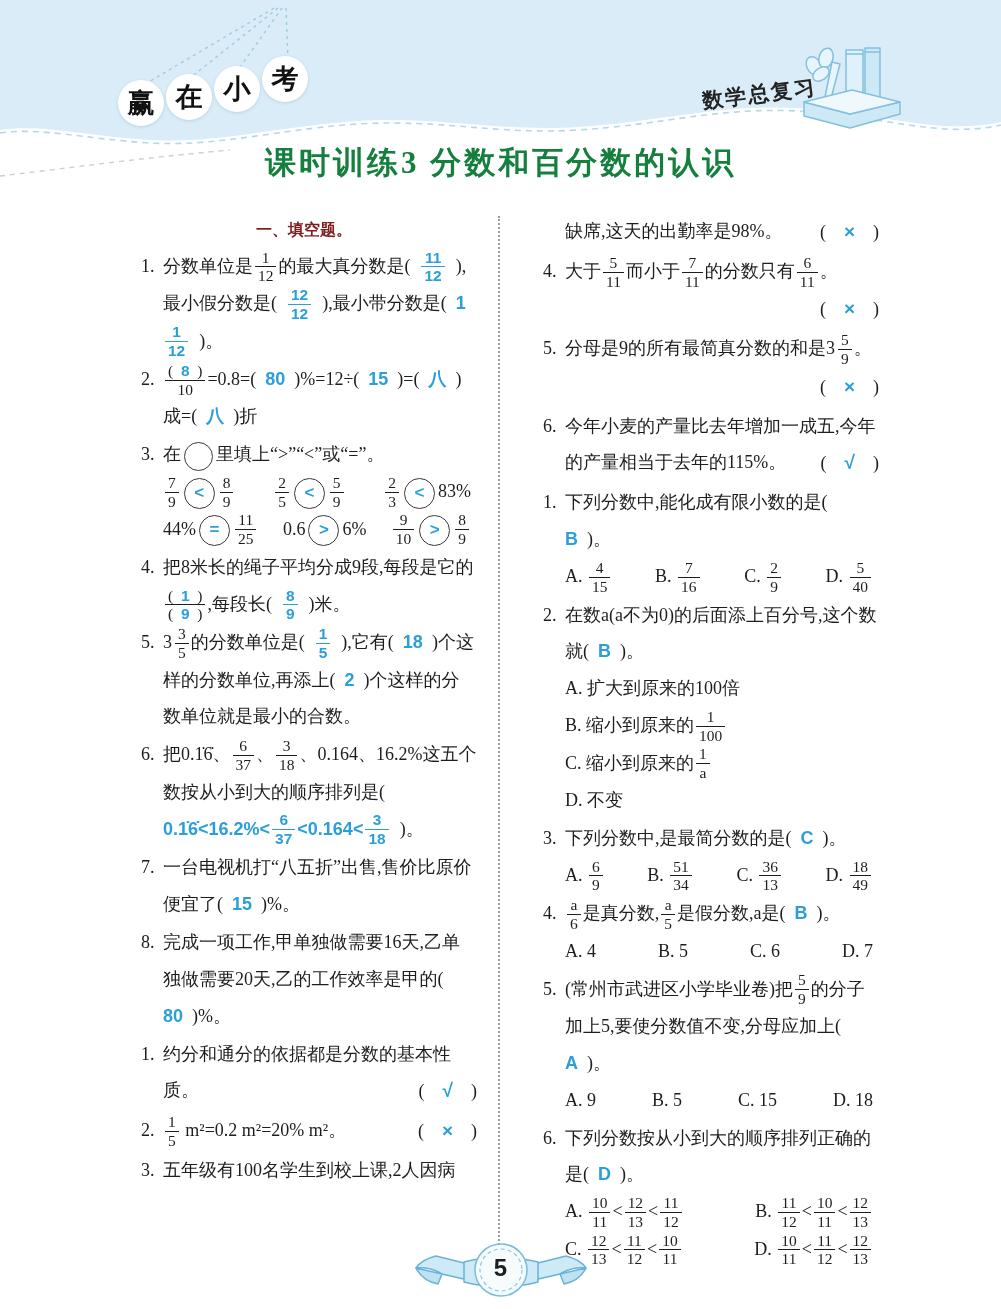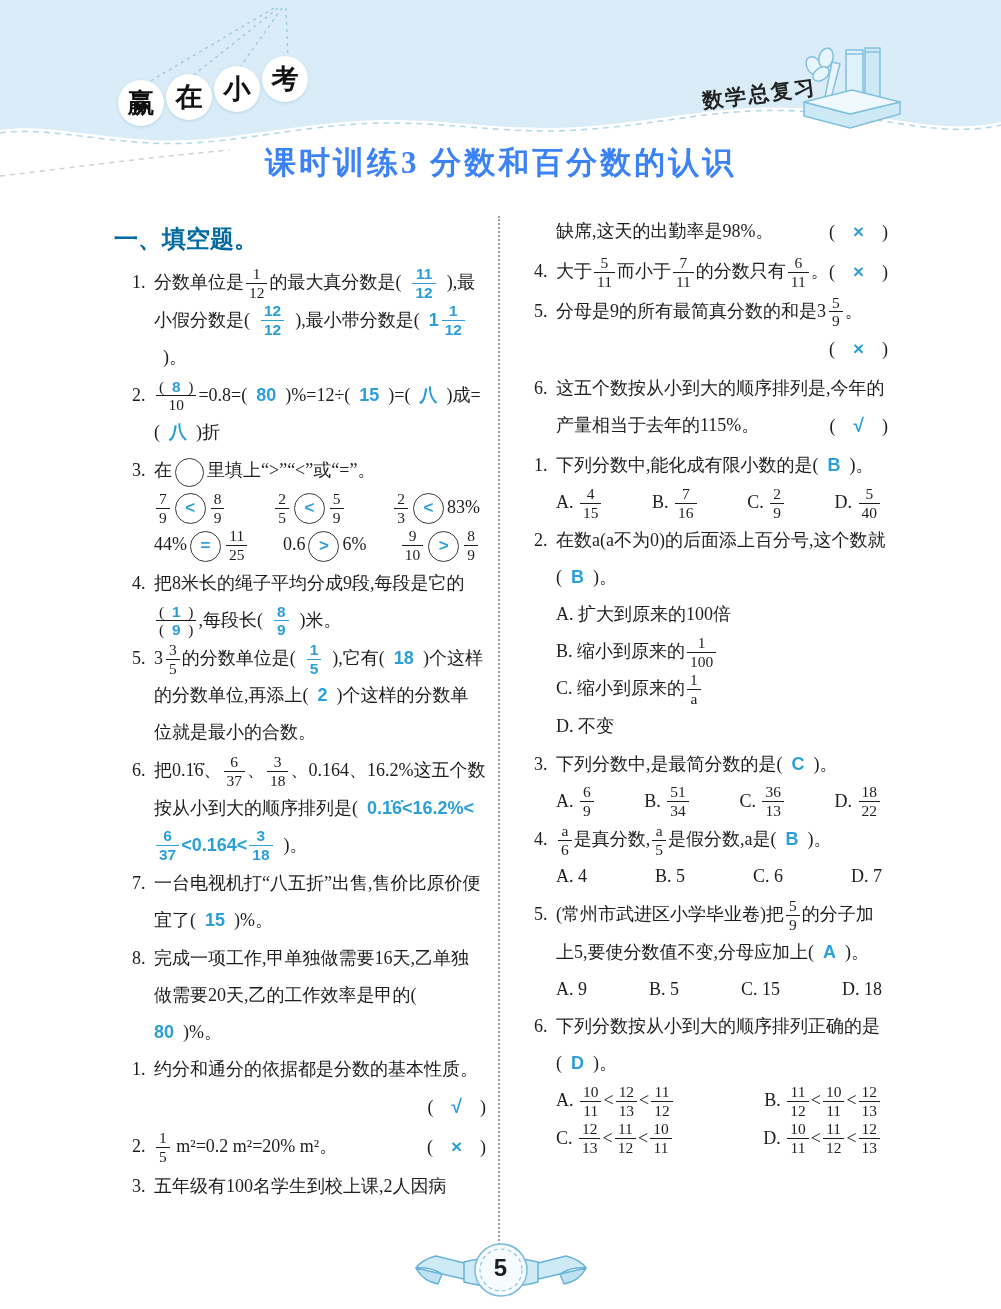--- a/index.html
+++ b/index.html
@@ -19,28 +19,28 @@
       box-shadow:0 1px 3px rgba(90,140,170,.25);}
   .lc:nth-of-type(1){left:6px;top:74px;}
   .lc:nth-of-type(2){left:54px;top:68px;}
   .lc:nth-of-type(3){left:102px;top:60px;}
   .lc:nth-of-type(4){left:150px;top:50px;}
   .hdr-label{position:absolute;left:702px;top:80px;transform:rotate(-7deg);
       font-family:"Liberation Sans",sans-serif;font-weight:bold;font-size:21px;color:#222;letter-spacing:2px;}
   .illus{position:absolute;left:788px;top:40px;}
   
   .page-title{position:absolute;left:0;top:142px;width:100%;text-align:center;
-      font-weight:bold;font-size:31px;letter-spacing:3px;color:#3b82f6;}
+      font-weight:bold;font-size:31px;letter-spacing:3px;color:#15803d;}
   
   .column{position:absolute;top:212px;width:380px;line-height:2.05;}
   .col-left{left:114px;}
   .col-right{left:516px;width:380px;}
   .divider{position:absolute;left:498px;top:216px;height:1032px;width:0;border-left:2px dotted #9b9b9b;}
-  .sec-heading{font-family:"Liberation Sans",sans-serif;font-weight:bold;font-size:24px;margin:2px 0 1px 0;color:#0369a1;}
-  .q{display:flex;margin:1px 8px;}
+  .sec-heading{font-family:"Liberation Sans",sans-serif;font-weight:bold;font-size:16px;margin:2px 0 1px 0;color:#7f1d1d;text-align:center;}
+  .q{display:flex;margin:1px 17px;}
   .qnum{flex:0 0 32px;padding-left:10px;box-sizing:border-box;}
   .qbody{flex:1;min-width:0;}
   .qbody::after{content:"";display:block;clear:both;}
   
   .frac{display:inline-block;text-align:center;vertical-align:-0.62em;line-height:1.15;
         font-size:0.86em;margin:0 2px;}
   .frac .num{display:block;border-bottom:1.4px solid currentColor;padding:0 3px;}
   .frac .den{display:block;padding:0 3px;}
   .whole{margin-right:1px;}
   
@@ -177,21 +177,21 @@
     <div class="q">
       <span class="qnum">5.</span>
       <div class="qbody"><span class="trun">分母是9的所有最简真分数的和是</span><span class="whole">3</span><span class="frac"><span class="num">5</span><span class="den">9</span></span><span class="trun">。</span><div class="row right">
           <span class="cell">
             <span class="judge">(  <span class="ans">×</span>  )</span>
           </span>
         </div></div>
     </div>
     <div class="q">
       <span class="qnum">6.</span>
-      <div class="qbody"><span class="trun">这五个数按从小到大的顺序排列是,今年的产量相当于去年的115%。</span><span class="judge">(  <span class="ans">√</span>  )</span></div>
+      <div class="qbody"><span class="trun">今年小麦的产量比去年增加一成五,今年的产量相当于去年的115%。</span><span class="judge">(  <span class="ans">√</span>  )</span></div>
     </div>
     <div class="q">
       <span class="qnum">1.</span>
       <div class="qbody"><span class="trun">下列分数中,能化成有限小数的是</span><span class="ansx">( <span class="ansin"><span class="trun">B</span></span> )</span><span class="trun">。</span><div class="row spread">
           <span class="cell"><span class="trun">A. </span><span class="frac"><span class="num">4</span><span class="den">15</span></span></span>
           <span class="cell"><span class="trun">B. </span><span class="frac"><span class="num">7</span><span class="den">16</span></span></span>
           <span class="cell"><span class="trun">C. </span><span class="frac"><span class="num">2</span><span class="den">9</span></span></span>
           <span class="cell"><span class="trun">D. </span><span class="frac"><span class="num">5</span><span class="den">40</span></span></span>
         </div></div>
     </div>
@@ -206,21 +206,21 @@
         </div><div class="row">
           <span class="cell"><span class="trun">D. 不变</span></span>
         </div></div>
     </div>
     <div class="q">
       <span class="qnum">3.</span>
       <div class="qbody"><span class="trun">下列分数中,是最简分数的是</span><span class="ansx">( <span class="ansin"><span class="trun">C</span></span> )</span><span class="trun">。</span><div class="row spread">
           <span class="cell"><span class="trun">A. </span><span class="frac"><span class="num">6</span><span class="den">9</span></span></span>
           <span class="cell"><span class="trun">B. </span><span class="frac"><span class="num">51</span><span class="den">34</span></span></span>
           <span class="cell"><span class="trun">C. </span><span class="frac"><span class="num">36</span><span class="den">13</span></span></span>
-          <span class="cell"><span class="trun">D. </span><span class="frac"><span class="num">18</span><span class="den">22</span></span></span>
+          <span class="cell"><span class="trun">D. </span><span class="frac"><span class="num">18</span><span class="den">49</span></span></span>
         </div></div>
     </div>
     <div class="q">
       <span class="qnum">4.</span>
       <div class="qbody"><span class="frac"><span class="num">a</span><span class="den">6</span></span><span class="trun">是真分数,</span><span class="frac"><span class="num">a</span><span class="den">5</span></span><span class="trun">是假分数,a是</span><span class="ansx">( <span class="ansin"><span class="trun">B</span></span> )</span><span class="trun">。</span><div class="row spread">
           <span class="cell"><span class="trun">A. 4</span></span>
           <span class="cell"><span class="trun">B. 5</span></span>
           <span class="cell"><span class="trun">C. 6</span></span>
           <span class="cell"><span class="trun">D. 7</span></span>
         </div></div>

